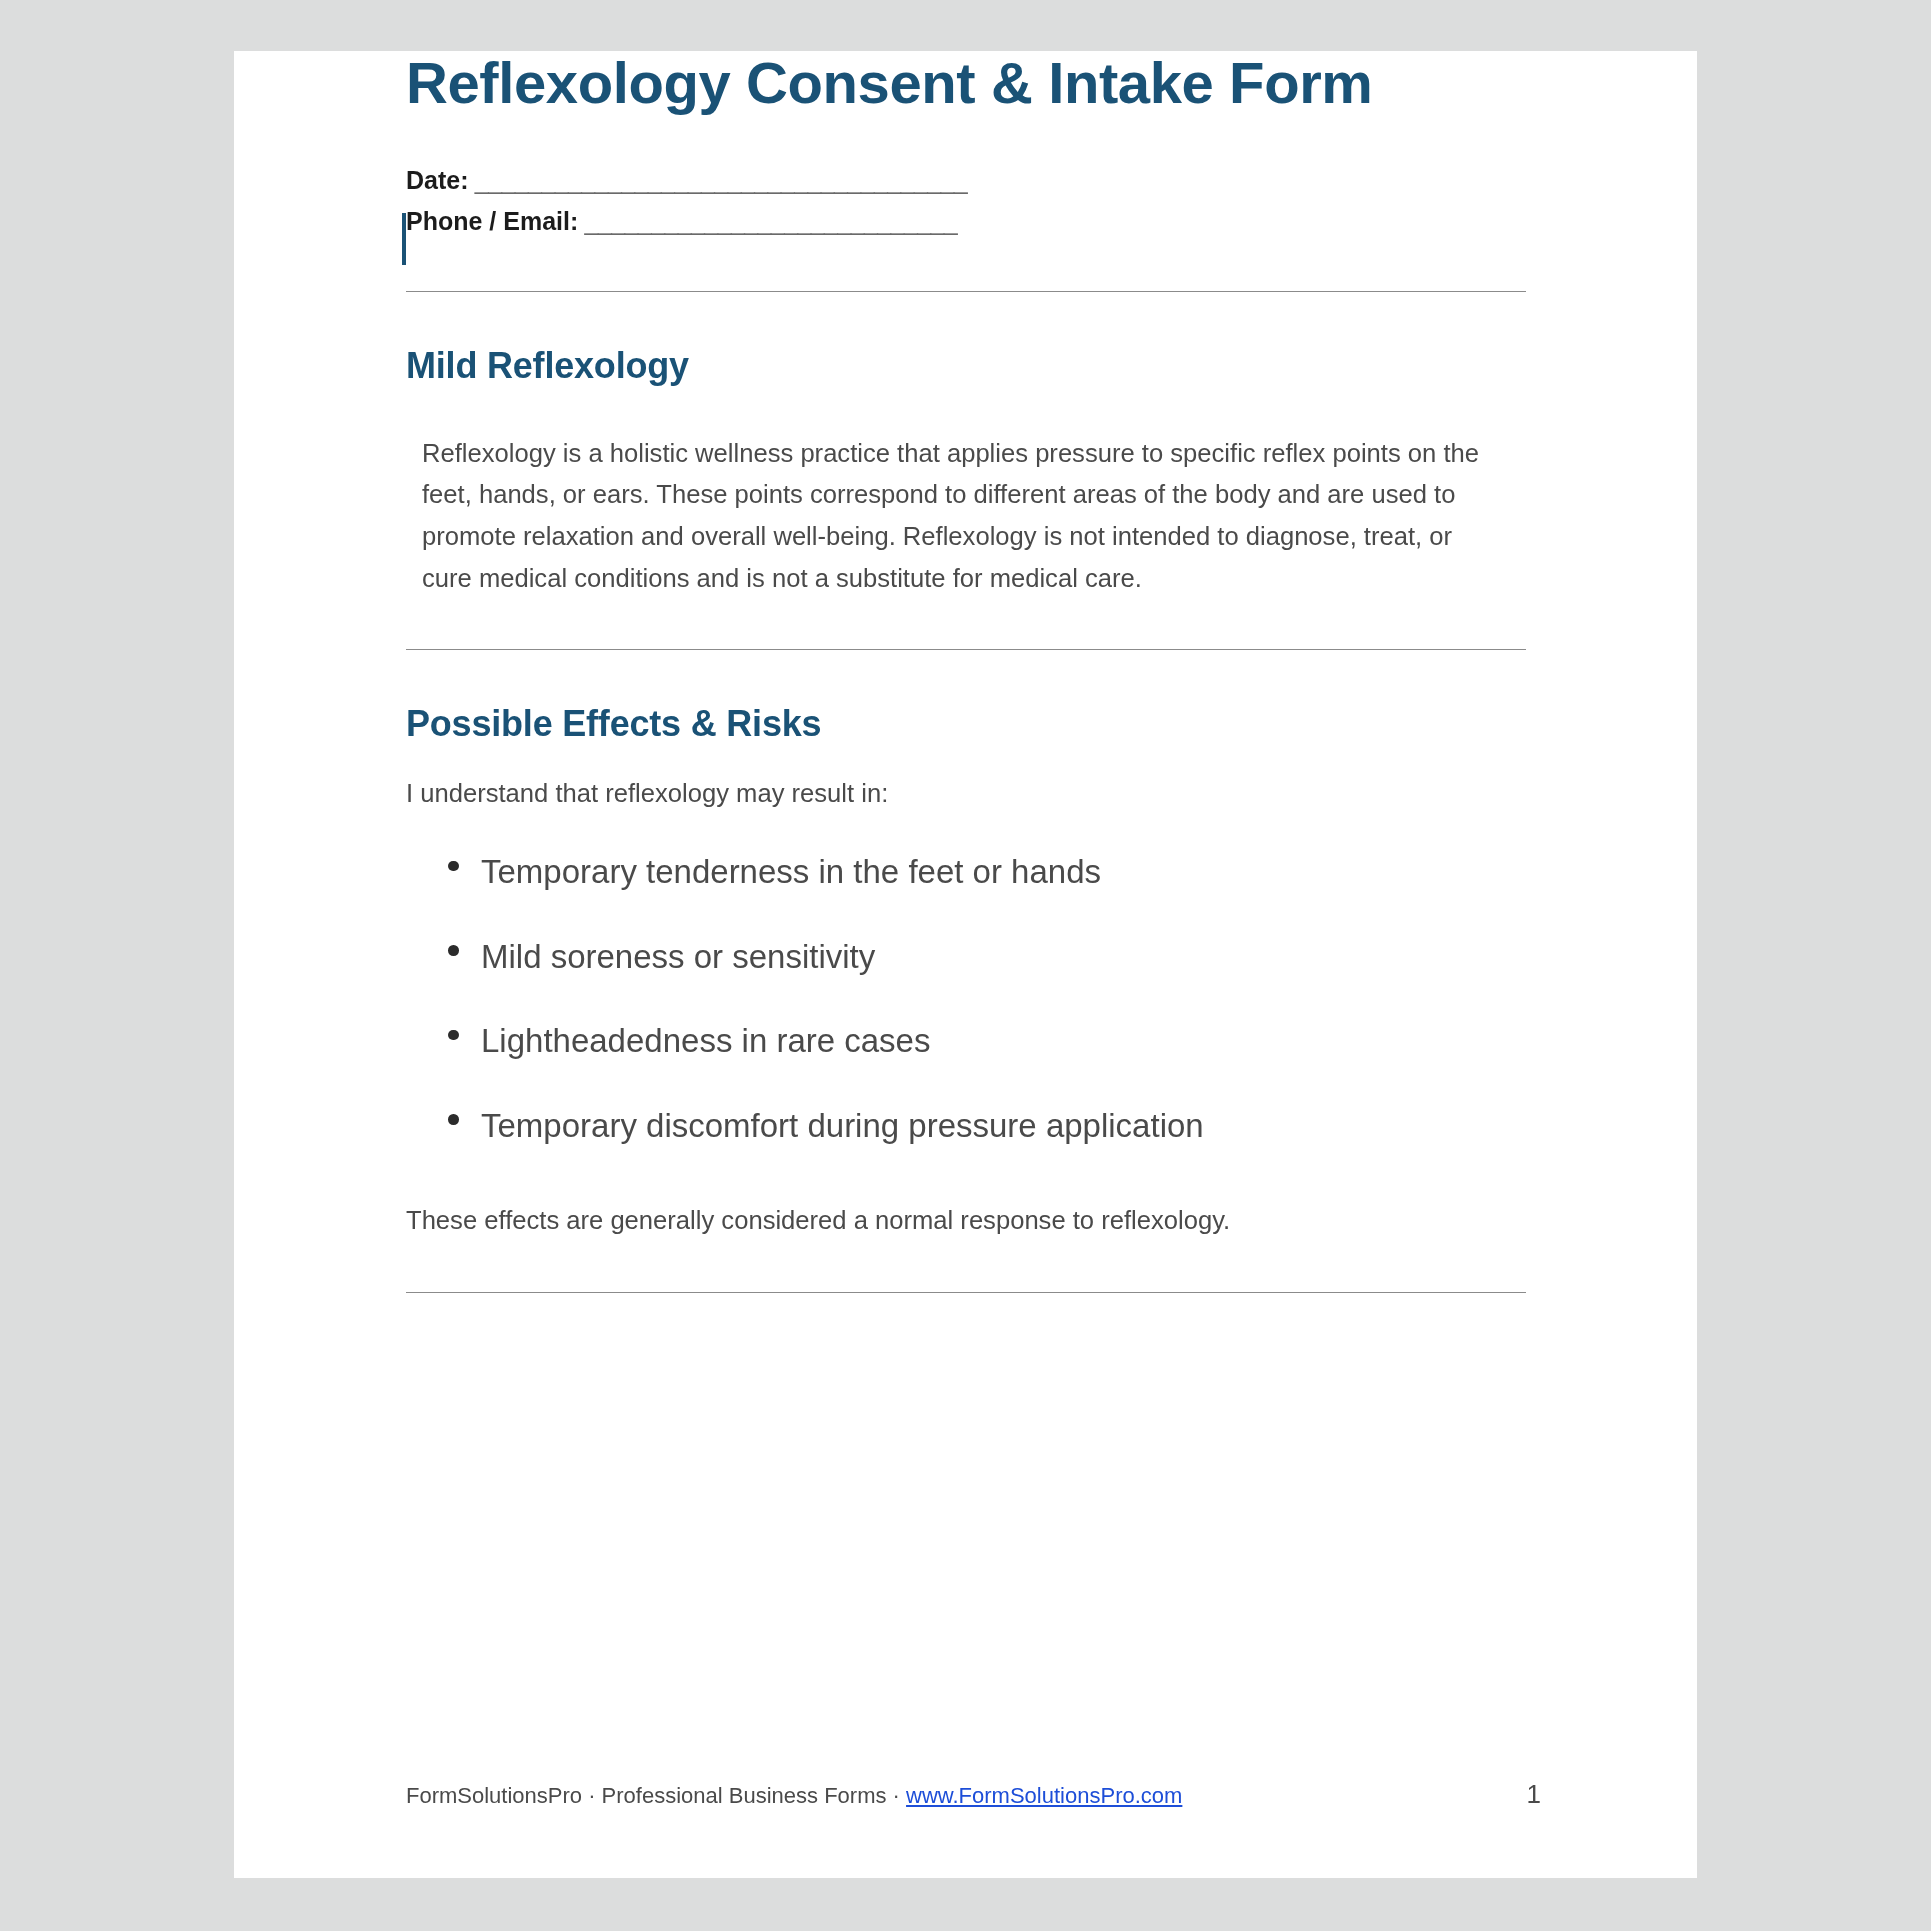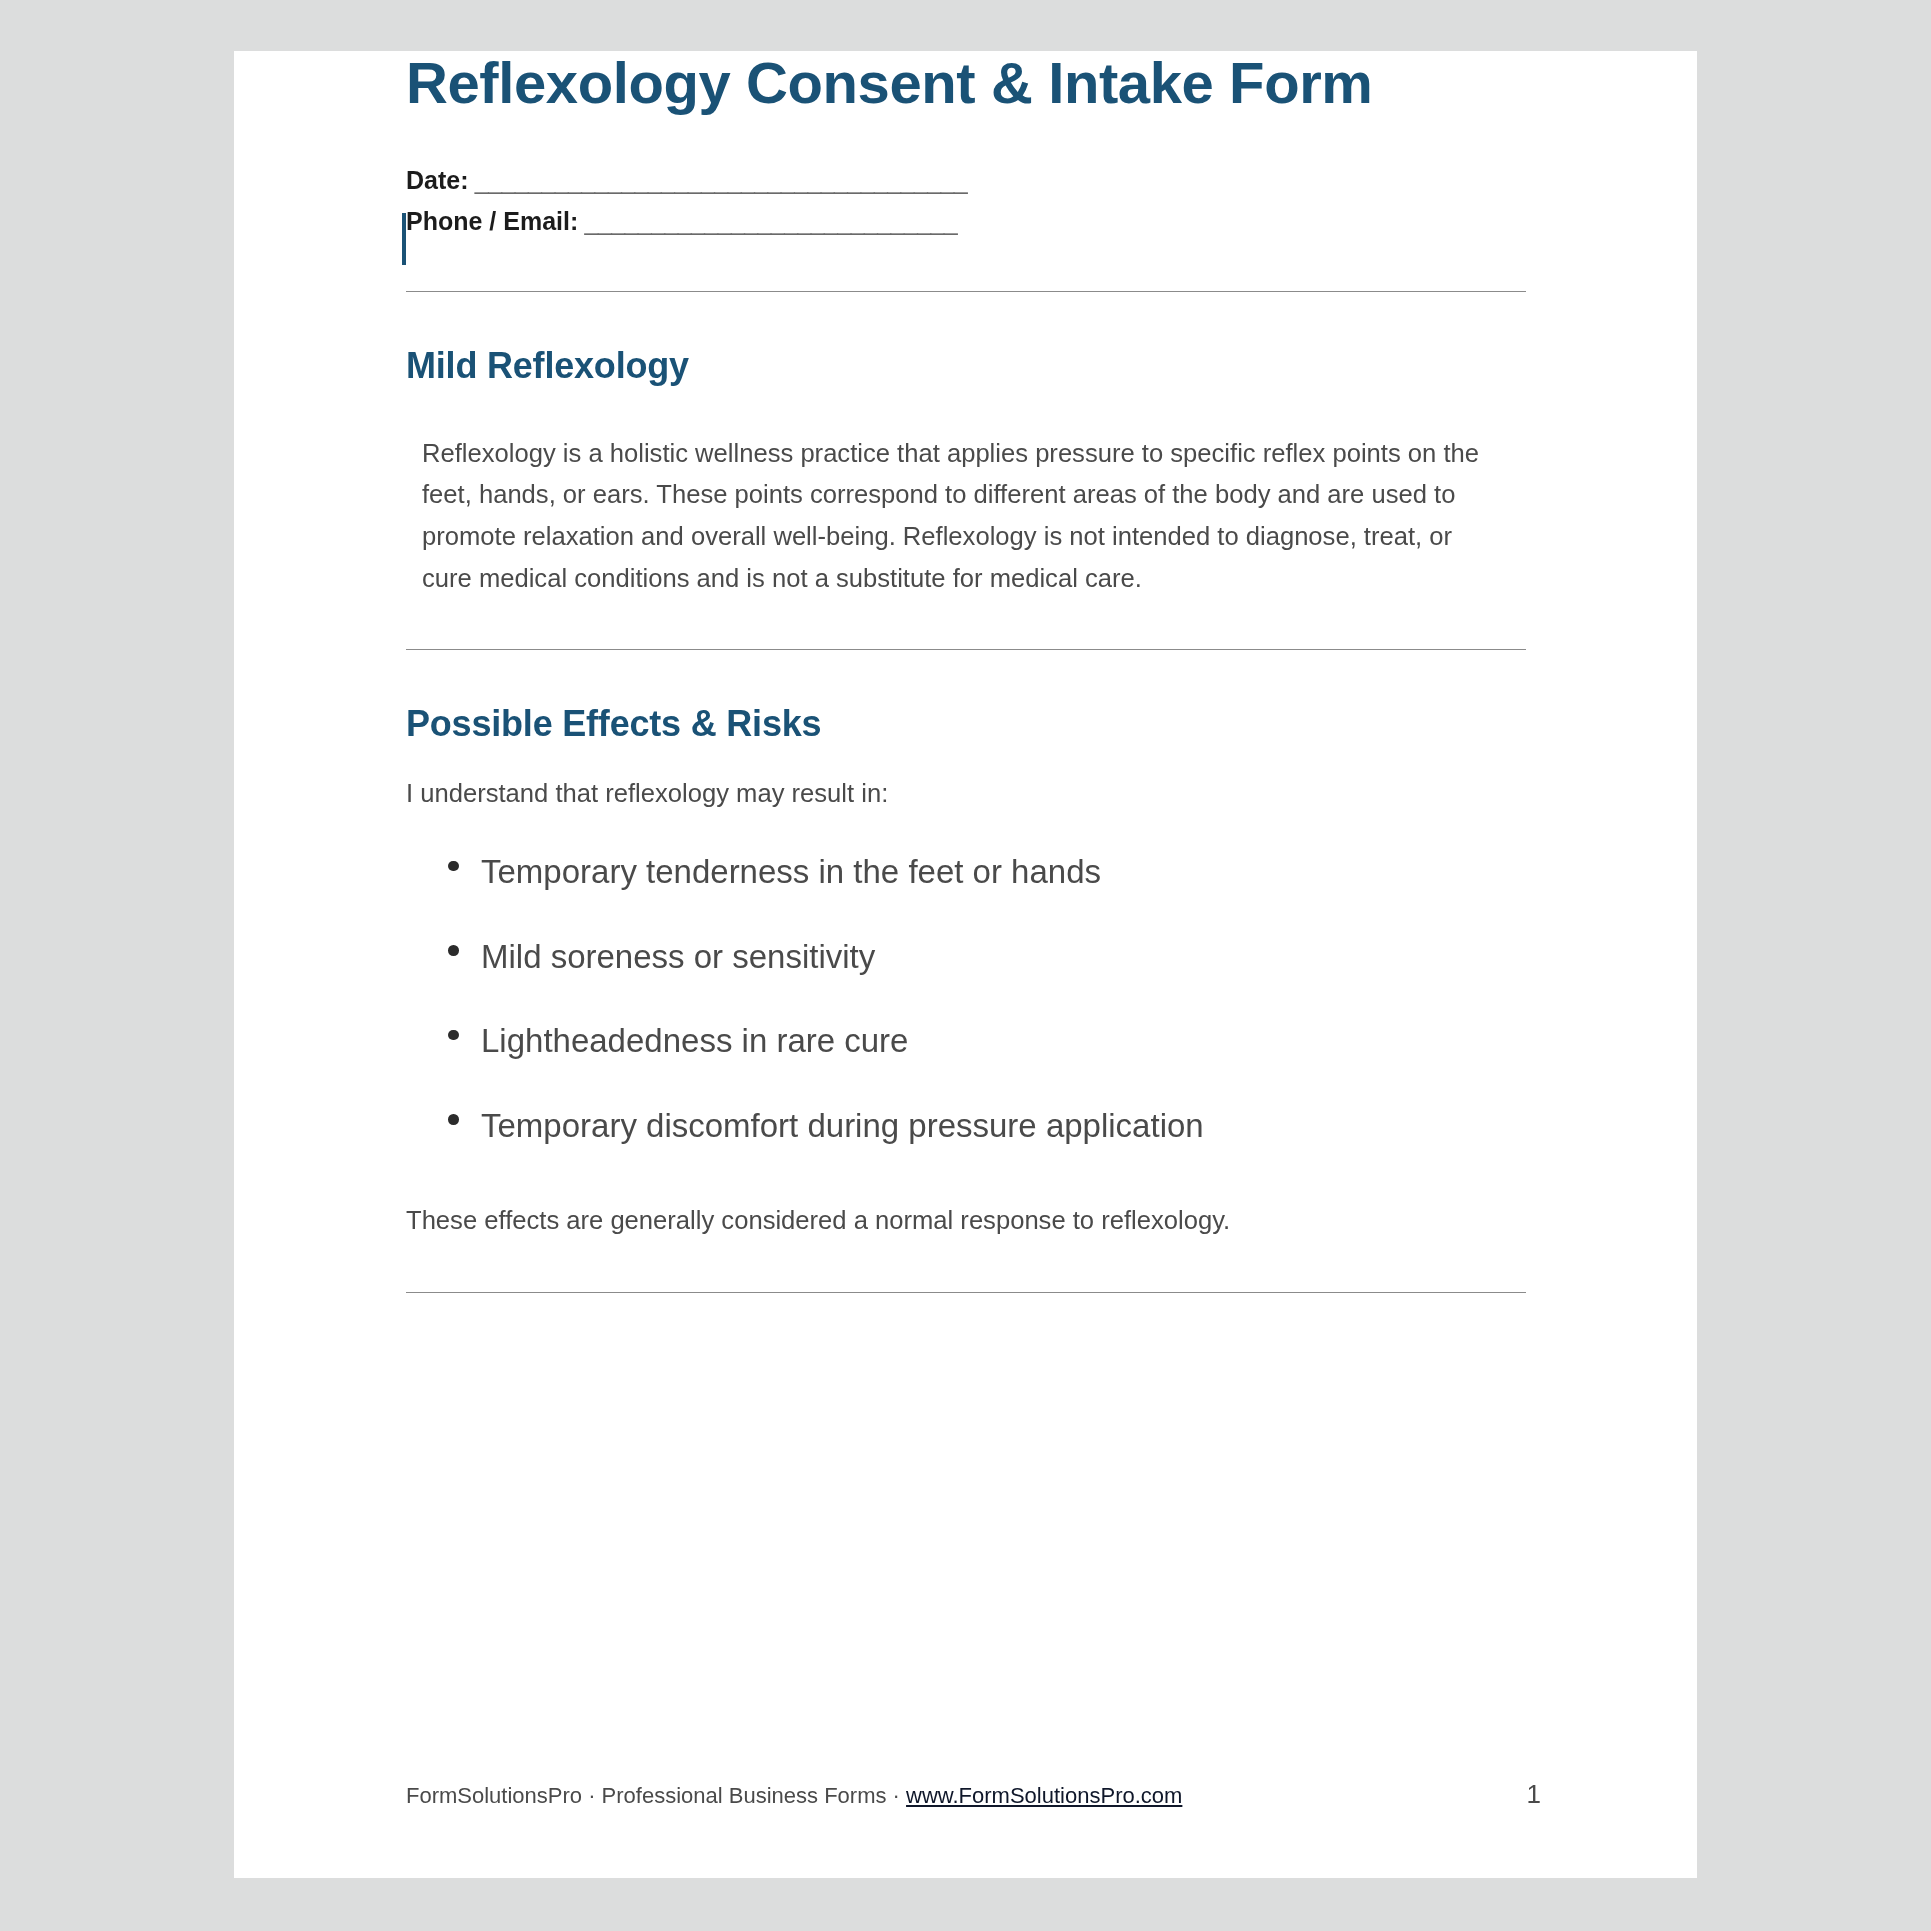--- a/index.html
+++ b/index.html
@@ -146,21 +146,21 @@
     align-items: baseline;
     justify-content: space-between;
   }
   .footer-text {
     font-size: 22px;
     line-height: 1.4;
     color: #4a4a4a;
     white-space: nowrap;
   }
   .footer-link {
-    color: #0f172a;
+    color: #1d4ed8;
     text-decoration: underline;
   }
   .page-number {
     font-size: 26px;
     color: #4a4a4a;
     padding-right: 50px;
   }
 </style>
 </head>
 <body>
@@ -195,21 +195,21 @@
       <li class="bullet-item">
         <span class="bullet-dot"></span>
         <span>Temporary tenderness in the feet or hands</span>
       </li>
       <li class="bullet-item">
         <span class="bullet-dot"></span>
         <span>Mild soreness or sensitivity</span>
       </li>
       <li class="bullet-item">
         <span class="bullet-dot"></span>
-        <span>Lightheadedness in rare cure</span>
+        <span>Lightheadedness in rare cases</span>
       </li>
       <li class="bullet-item">
         <span class="bullet-dot"></span>
         <span>Temporary discomfort during pressure application</span>
       </li>
     </ul>
 
     <p class="closing-text">These effects are generally considered a normal response to reflexology.</p>
 
     <hr class="divider">

